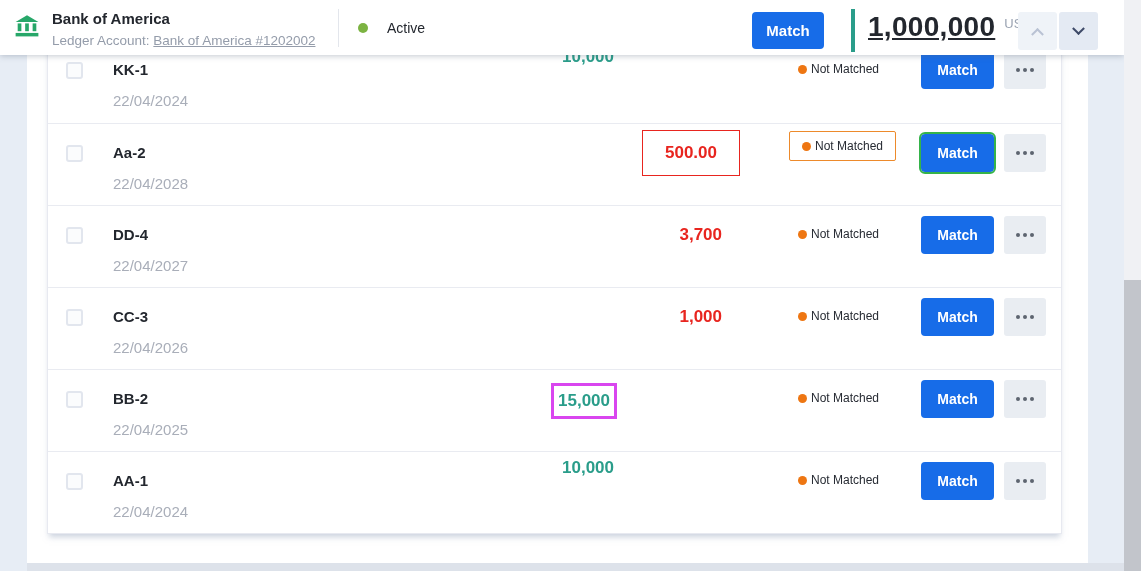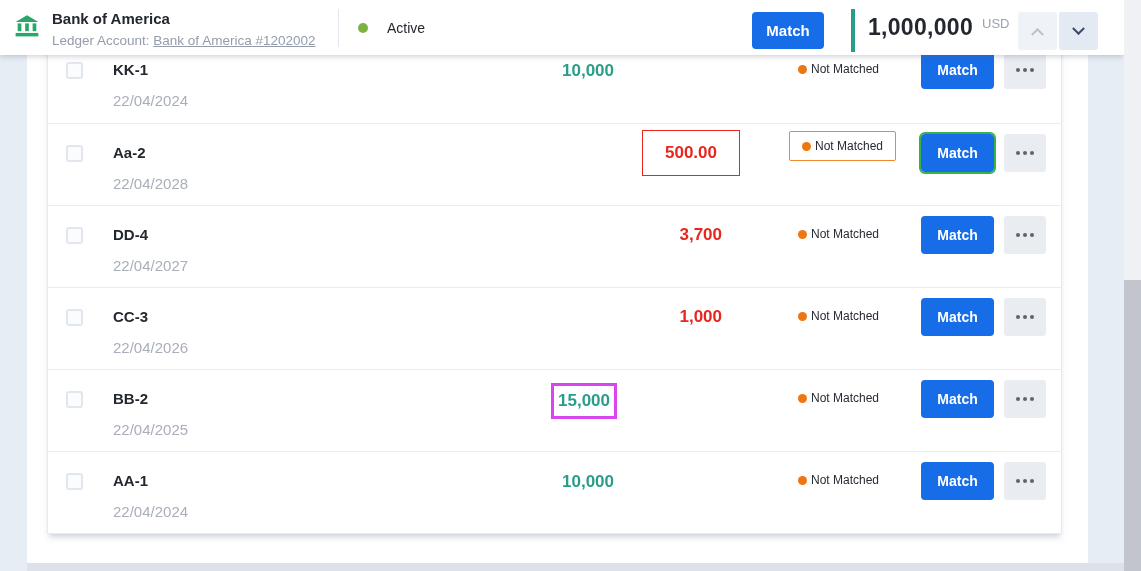--- a/index.html
+++ b/index.html
@@ -15,21 +15,21 @@
   .row + .row { border-top:1px solid #e9ebf1; }
 
   .checkbox { position:absolute; left:18px; top:21px; width:17px; height:17px;
               border:2px solid #e2e6ee; border-radius:3px; background:#fbfcfd; cursor:pointer; }
   .row-name { position:absolute; left:65px; top:20px; font-size:15px; font-weight:bold; color:#23272e; }
   .row-date { position:absolute; left:65px; top:51px; font-size:15px; color:#a9aeb9; }
 
   .amount { position:absolute; font-size:17px; font-weight:bold; white-space:nowrap; cursor:pointer; }
   .amount.green { color:#2a9d8a; }
   .amount.red   { color:#e8251f; }
-  .amount.col-left  { right:447px; top:20px; }
+  .amount.col-left  { right:447px; top:6px; }
   .amount.col-right { right:339px; top:19px; }
   .amount.boxed-red   { right:321px; top:6px;  border:1px solid #e8251f; padding:12px 22px; }
   .amount.boxed-green { right:444px; top:13px; border:3px solid #d946ef; padding:5px 4px; }
 
   .status { position:absolute; left:750px; top:21px; display:flex; align-items:center; gap:4px;
             font-size:12px; color:#272b33; }
   .status .dot { width:9px; height:9px; border-radius:50%; background:#ee7612; flex:none; }
   .status.boxed { left:741px; top:7px; border:1px solid #ed8a2b; padding:7px 12px; border-radius:2px; }
 
   .match-btn { position:absolute; left:873px; top:10px; width:73px; height:38px;
@@ -52,21 +52,21 @@
   .bank-sub .link { text-decoration:underline; color:#949caa; cursor:pointer; }
   .header-divider { position:absolute; left:338px; top:9px; width:1px; height:38px; background:#e3e6ec; }
   .active-wrap { position:absolute; left:358px; top:0; height:55px; display:flex; align-items:center;
                  gap:19px; font-size:14px; color:#23272e; }
   .active-dot { width:10px; height:10px; border-radius:50%; background:#7cb342; }
   .header-match { position:absolute; left:752px; top:12px; width:72px; height:37px;
                   background:#176ce8; color:#fff; font-size:15px; font-weight:bold;
                   border:none; border-radius:4px; cursor:pointer; font-family:inherit; }
   .teal-bar { position:absolute; left:851px; top:9px; width:4px; height:43px; background:#2a9d8a; }
   .total-wrap { position:absolute; left:868px; top:13px; display:flex; align-items:flex-start; gap:9px; }
-  .total-amount { font-size:23px; font-weight:bold; color:#23272e; letter-spacing:.3px; line-height:28px; }
+  .total-amount { font-size:28px; font-weight:bold; color:#23272e; letter-spacing:.3px; line-height:28px;text-decoration:underline; }
   .currency { font-size:13px; color:#9aa3b2; padding-top:3px; }
   .chev-group { position:absolute; left:1018px; top:12px; display:flex; gap:2px; }
   .chev-btn { width:39px; height:38px; border:none; border-radius:3px; cursor:pointer;
               display:flex; align-items:center; justify-content:center; }
   .chev-btn.up { background:#eff3f8; }
   .chev-btn.down { background:#e4eaf3; }
   .chev { width:9px; height:9px; border:solid #3e4a68; border-width:0 2px 2px 0; display:block; }
   .chev-btn.up .chev { border-color:#b9c2d4; transform:rotate(-135deg) translate(-2px,-2px); }
   .chev-btn.down .chev { transform:rotate(45deg) translate(-2px,-2px); }
 

